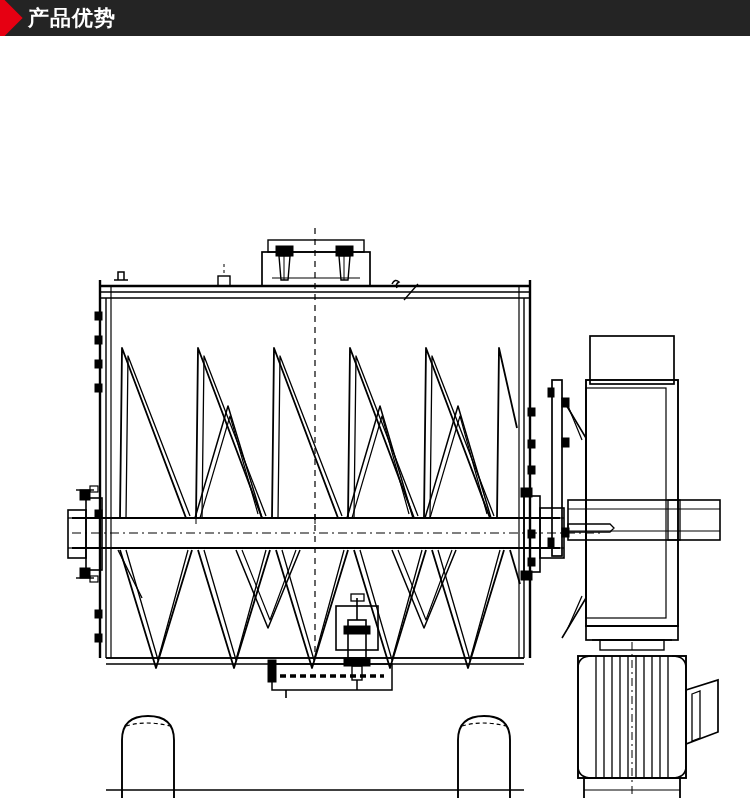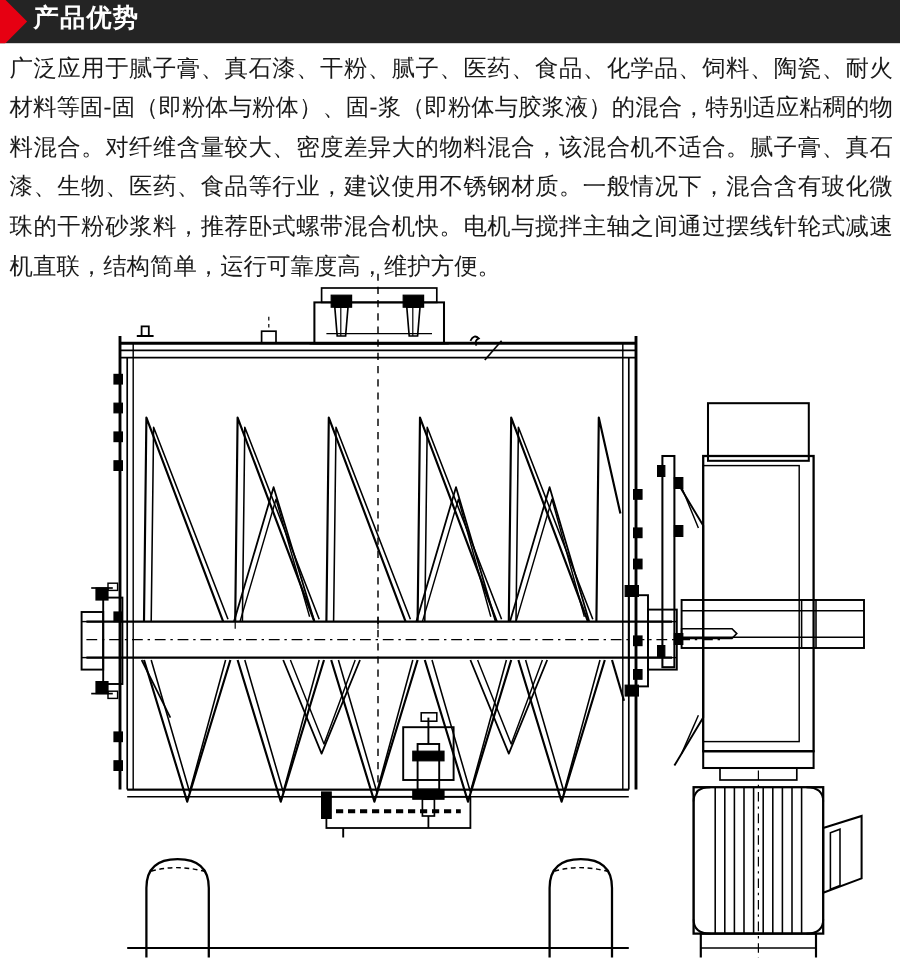--- a/index.html
+++ b/index.html
@@ -28,21 +28,21 @@
   }
   .header-title{
     position:absolute;
     left:28px;top:0;
     height:36px;
     line-height:36px;
     color:#ffffff;
     font-size:21px;
     font-weight:bold;
     letter-spacing:1px;
-    font-family:Liberation Mono, monospace;
+    font-family:Liberation Sans, sans-serif;
   }
 
   
   .body-copy{
     position:absolute;
     left:8px;top:40px;
     width:736px;
     font-size:19.5px;
     line-height:33px;
     color:#1a1a1a;
@@ -62,21 +62,20 @@
 </head>
 <body>
 
 <div id="page">
 
   <div class="section-header">
     <div class="header-arrow"></div>
     <div class="header-title">产品优势</div>
   </div>
 
-  <div class="body-copy">广泛应用于腻子膏、真石漆、干粉、腻子、医药、食品、化学品、饲料、陶瓷、耐火材料等固-固（即粉体与粉体）、固-浆（即粉体与胶浆液）的混合，特别适应粘稠的物料混合。对纤维含量较大、密度差异大的物料混合，该混合机不适合。腻子膏、真石漆、生物、医药、食品等行业，建议使用不锈钢材质。一般情况下，混合含有玻化微珠的干粉砂浆料，推荐卧式螺带混合机快。电机与搅拌主轴之间通过摆线针轮式减速机直联，结构简单，运行可靠度高，维护方便。</div>
 
   <div class="drawing-wrap">
   <svg class="drawing" width="750" height="570" viewBox="0 0 750 570" xmlns="http://www.w3.org/2000/svg">
     <defs>
 
       <pattern id="rubble" x="0" y="0" width="60" height="48" patternUnits="userSpaceOnUse">
         <g stroke="#000" stroke-width="1.3" fill="none" stroke-linejoin="round">
           <polygon points="14,14 24,10 32,16 31,28 20,32 11,25"></polygon>
           <polygon points="44,14 54,10 62,16 61,28 50,32 41,25"></polygon>
           <path d="M0,4 L8,8 L2,13 L10,16 L0,22"></path>

